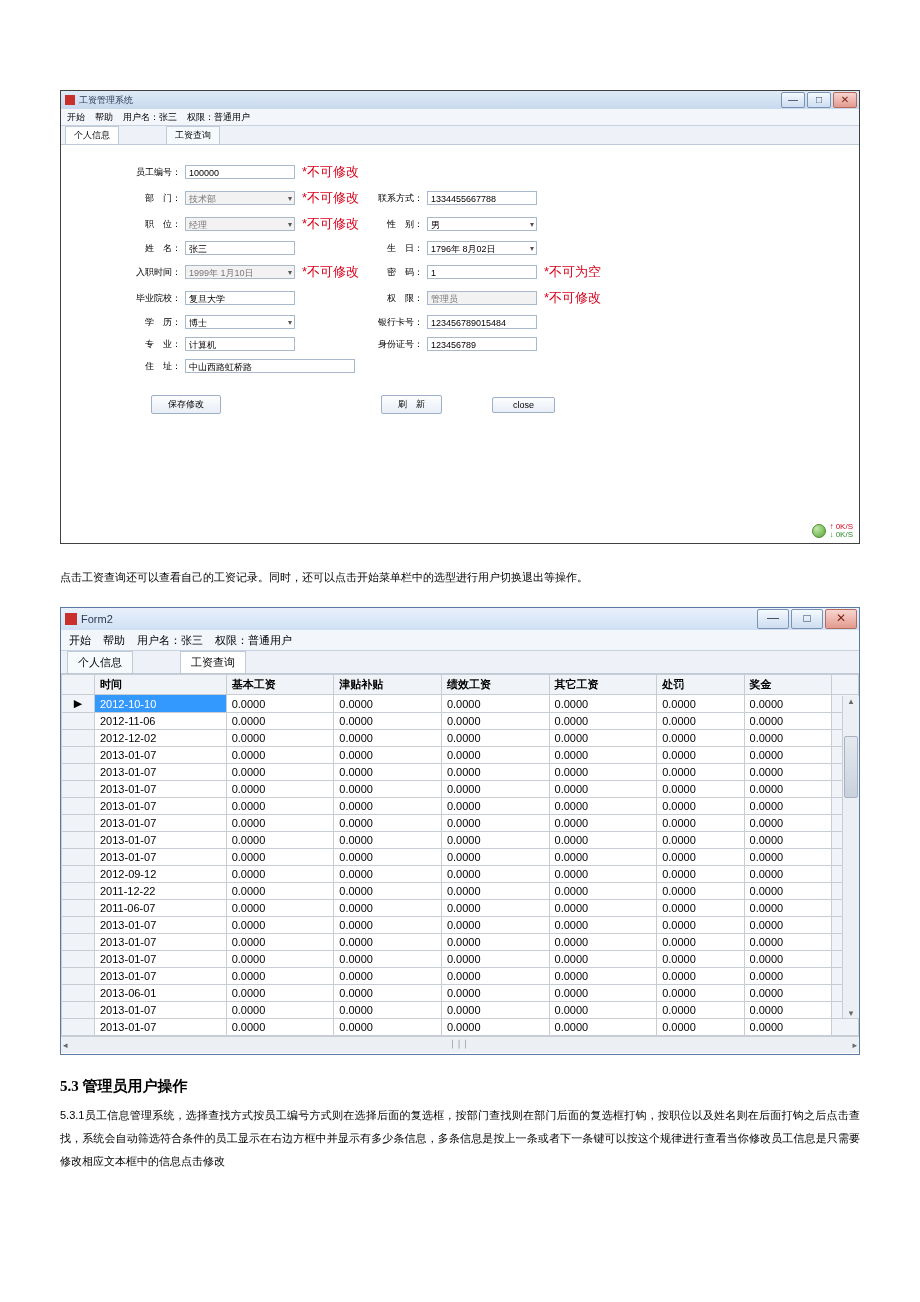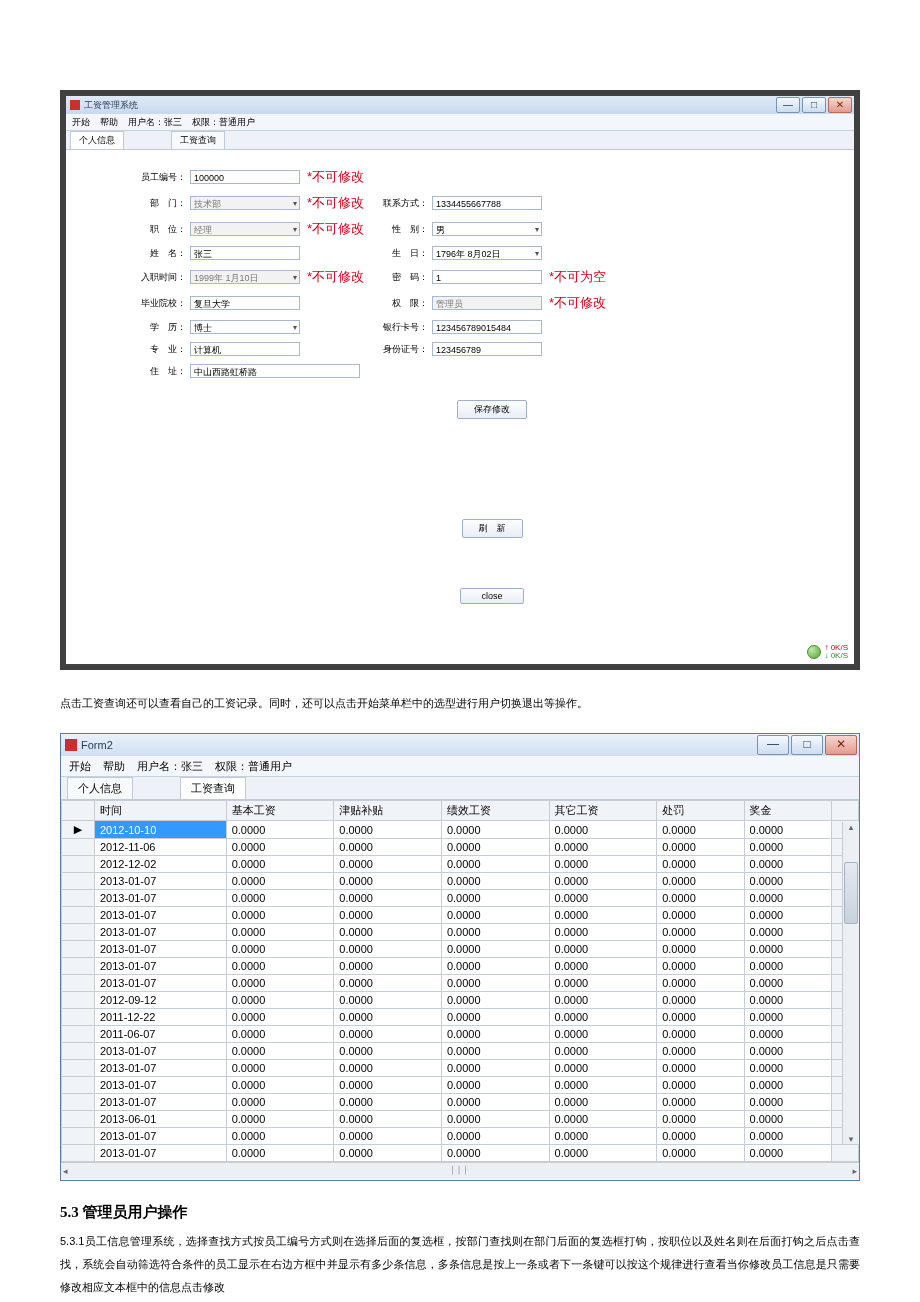--- a/index.html
+++ b/index.html
@@ -11,21 +11,21 @@
     color: #000;
   }
   .page {
     width: 920px;
     margin: 0 auto;
     padding: 90px 60px 60px 60px;
     box-sizing: border-box;
   }
   
   .win1 {
-    border: 6px solid #404040;
+    border: 1px solid #404040;
     background: #e6eef7;
     position: relative;
     margin-bottom: 22px;
   }
   .win-titlebar {
     height: 18px;
     background: linear-gradient(#dfeaf6, #c8d9ee);
     display: flex;
     align-items: center;
     padding: 0 4px;
@@ -125,21 +125,20 @@
     color: #555;
   }
   .sel.readonly { background:#f2f2f2; color:#777; }
   .red-note { color: #d9001b; font-size: 13px; white-space: nowrap; text-align: right;}
   .btn-row {
     margin-top: 22px;
     display: flex;
     gap: 50px;
     align-items: center;
     padding-left: 30px;
-    flex-direction: column;
   }
   .btn {
     border: 1px solid #9eb0c8;
     background: linear-gradient(#fdfdfe,#e8eef6);
     padding: 2px 16px;
     font-size: 9px;
     border-radius: 2px;
   }
   .win1-footer {
     position: absolute;
@@ -190,21 +189,21 @@
   }
   table.datagrid th, table.datagrid td {
     border: 1px solid #c8cdd4;
     padding: 2px 5px;
     text-align: left;
     background: #fff;
     white-space: nowrap;
   }
   table.datagrid th {
     background: #f0f3f7;
-    font-weight: normal;
+    font-weight: bold;
   }
   table.datagrid .rowhdr {
     width: 22px;
     background: #f0f3f7;
     text-align: center;
   }
   .sel-cell {
     background: #3399ff !important;
     color: #fff;
   }

